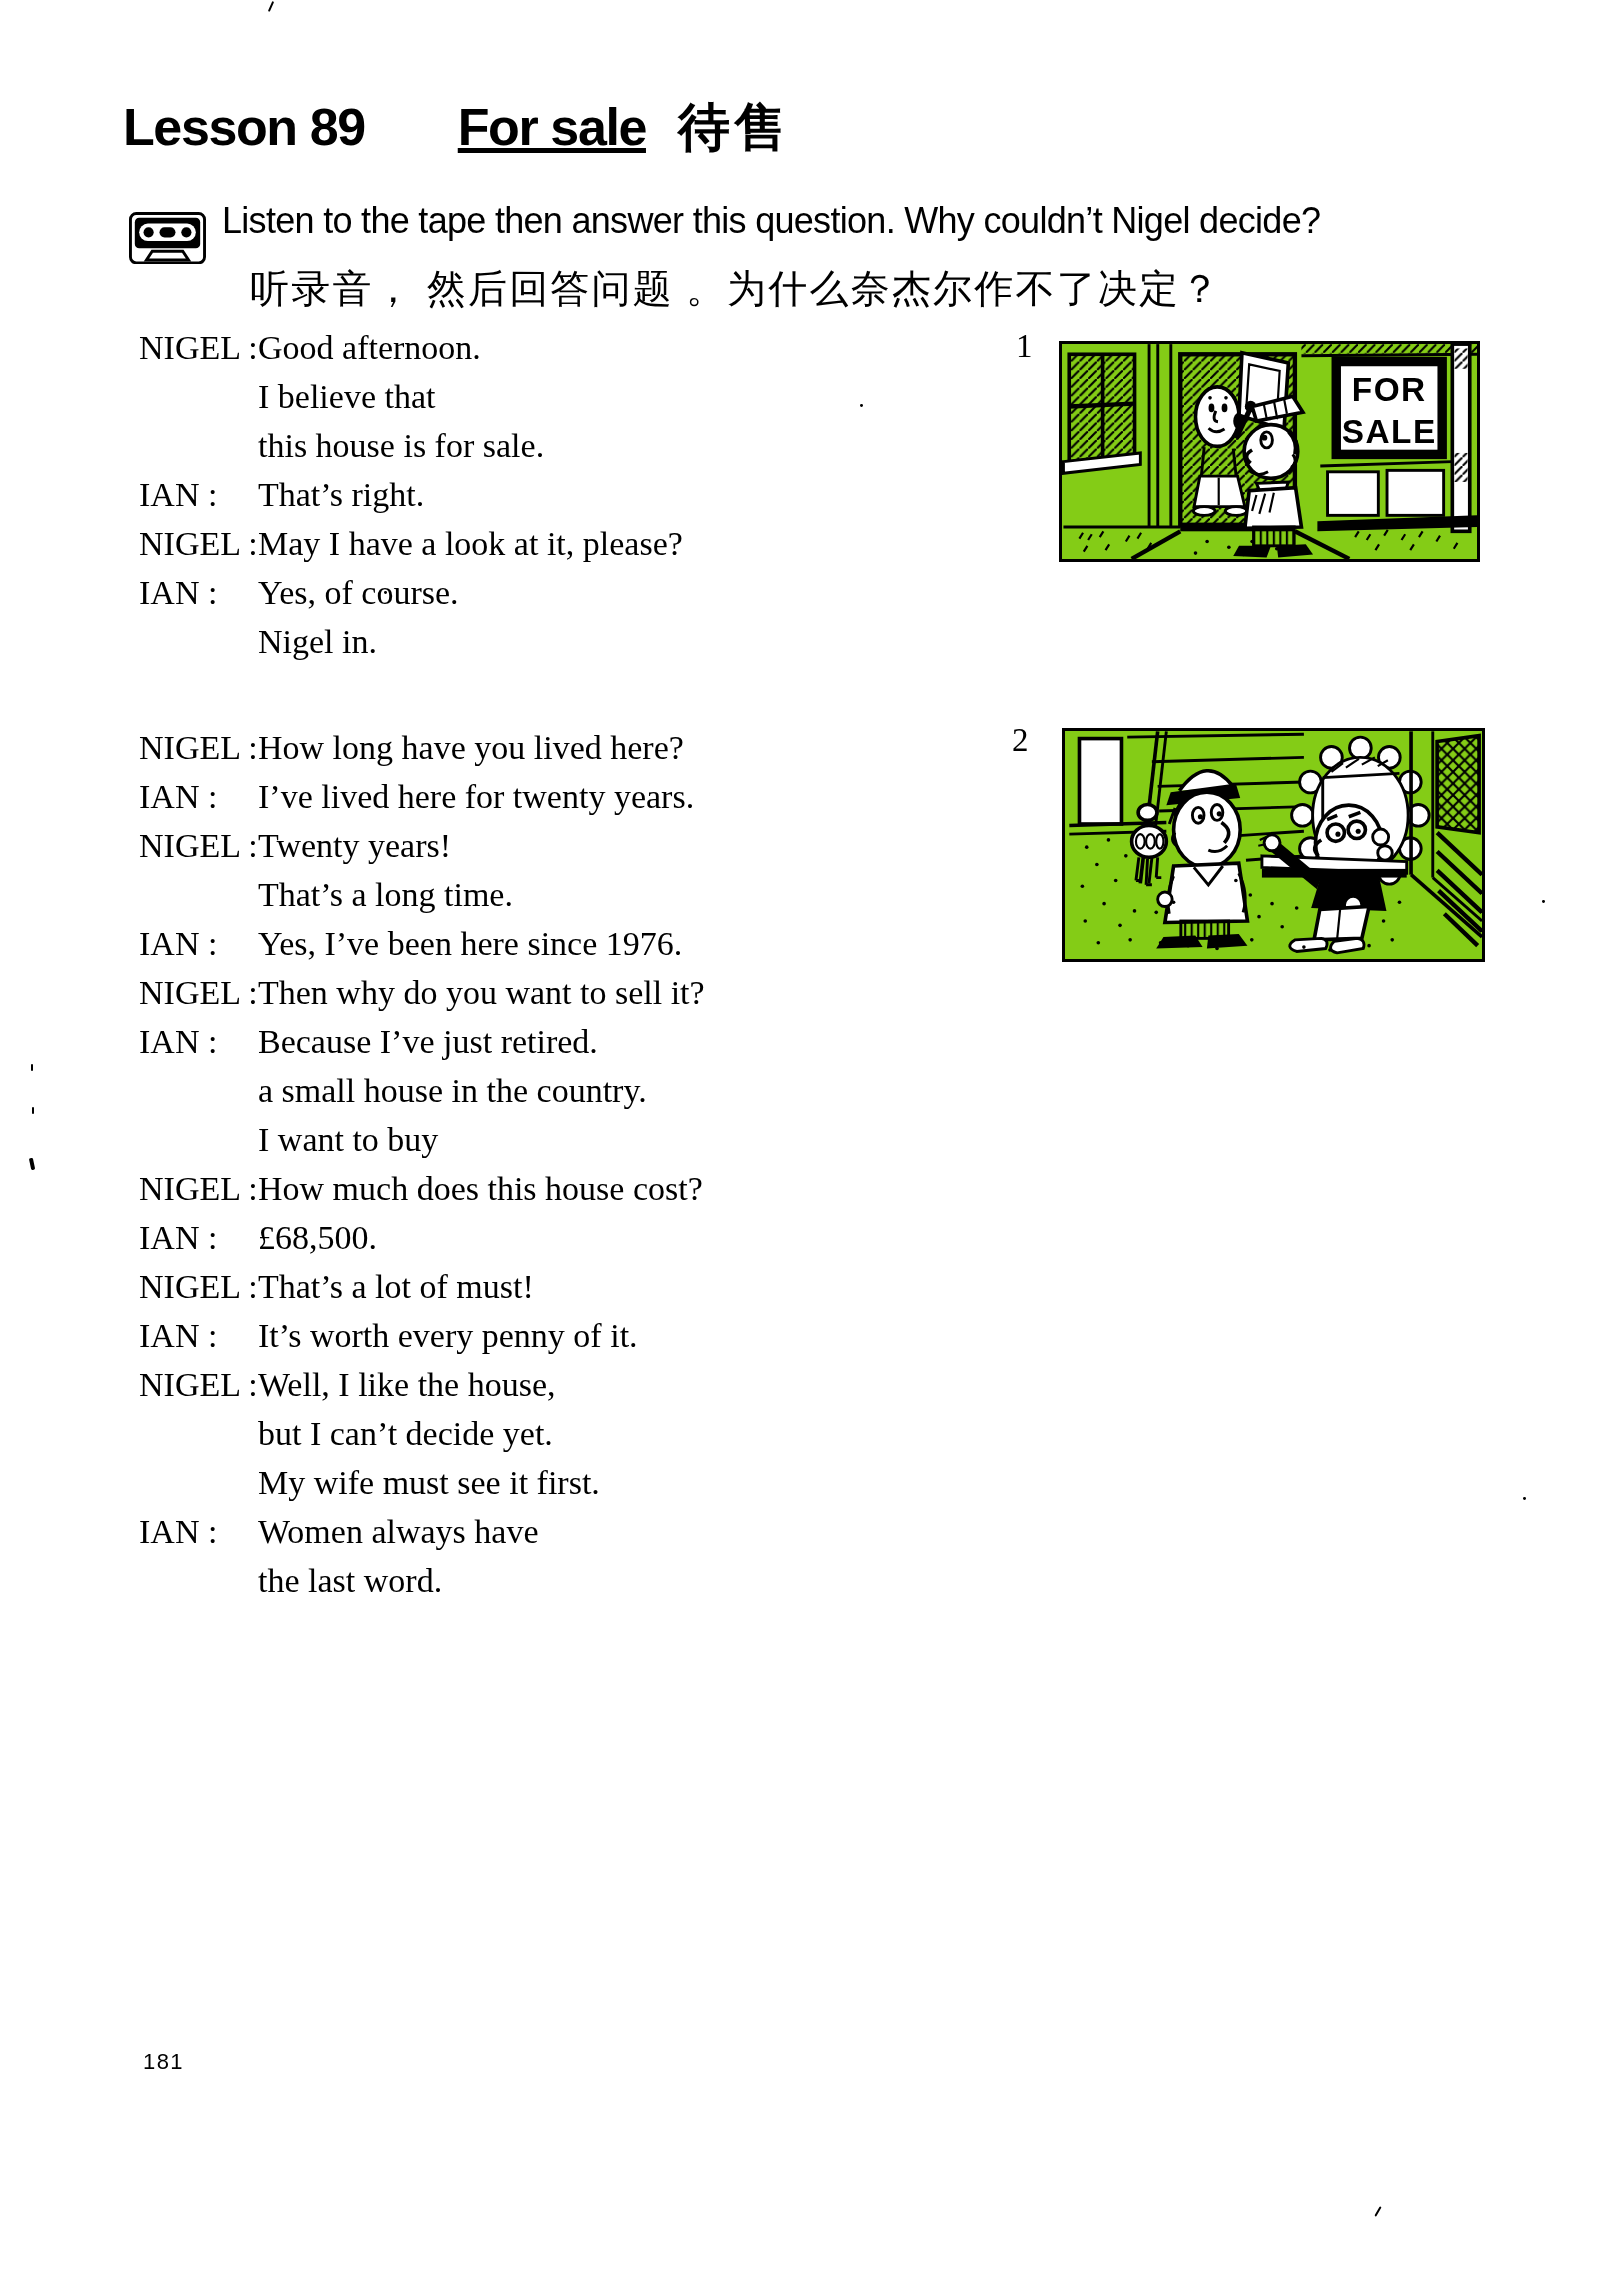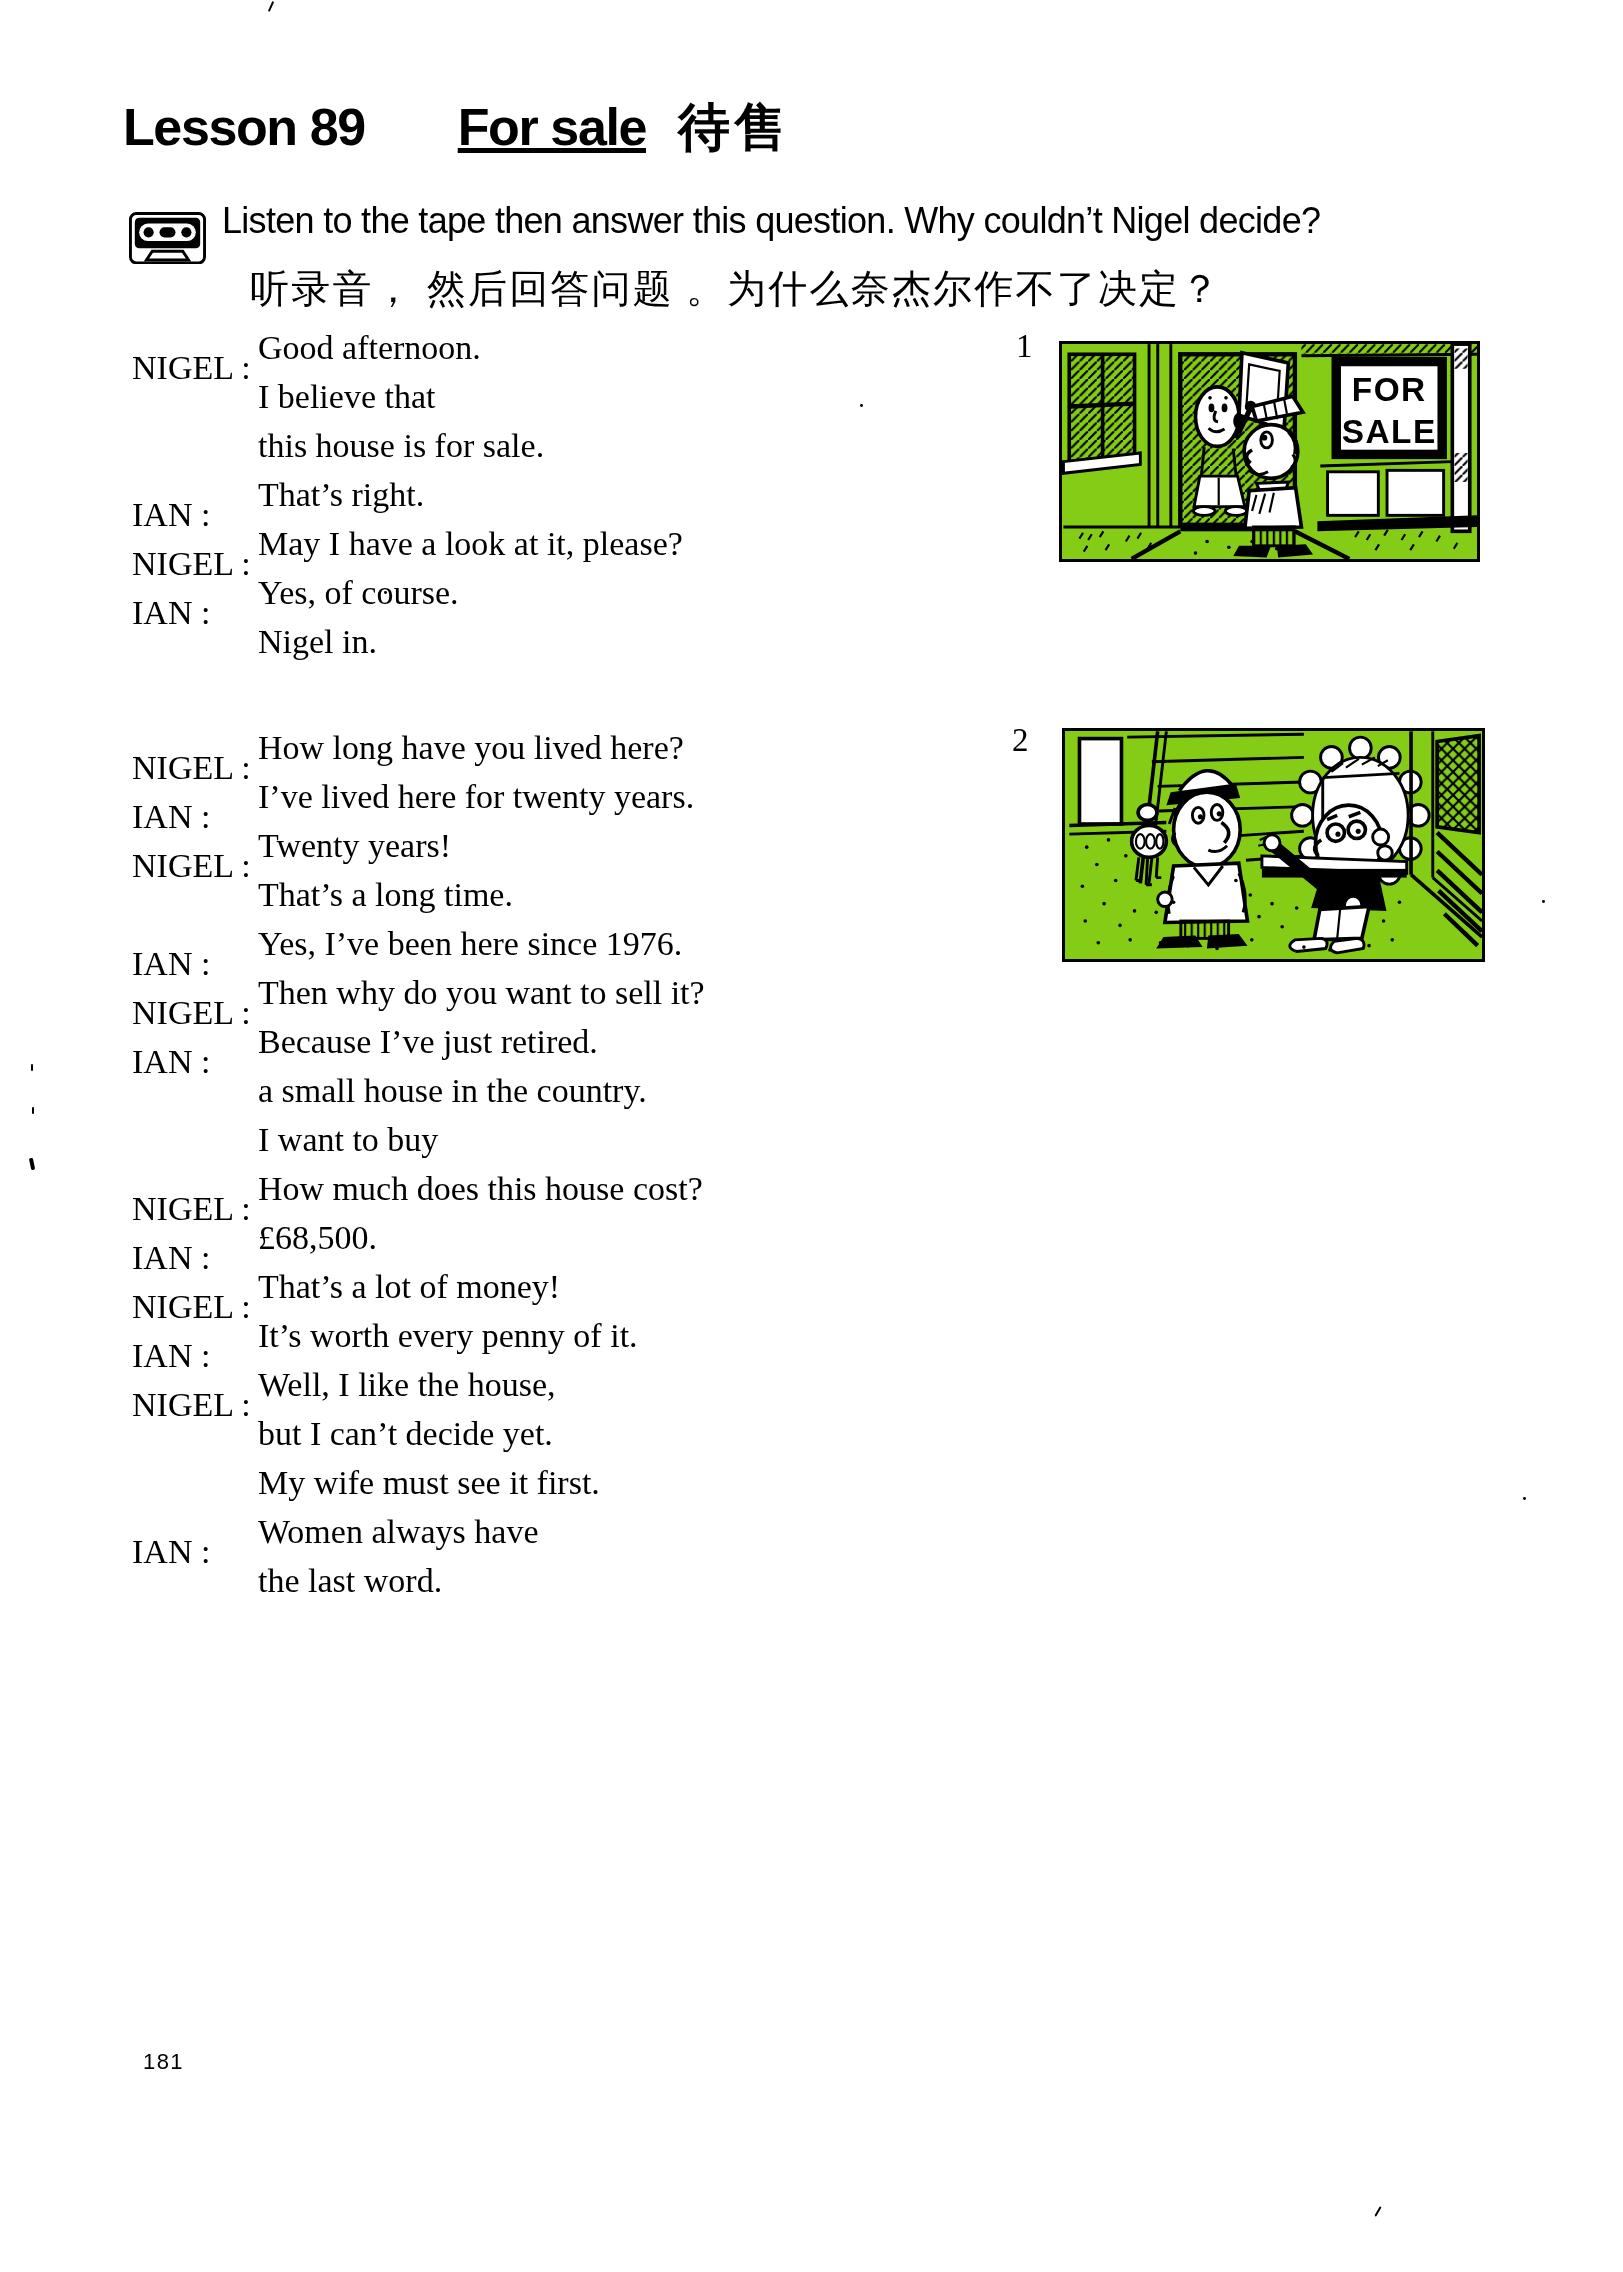--- a/index.html
+++ b/index.html
@@ -15,21 +15,21 @@
   .instr-en{position:absolute;left:222px;top:200px;font-family:"Liberation Sans",sans-serif;
             font-size:36px;letter-spacing:-0.7px;white-space:nowrap;}
   .instr-zh{position:absolute;left:222px;top:262px;font-family:"Liberation Serif",serif;
             font-size:39px;letter-spacing:2.2px;white-space:nowrap;margin-left:28px;}
   .cassette{position:absolute;left:129px;top:212px;width:77px;height:52px;}
   
   .dialogue{position:absolute;left:128px;width:942px;font-size:34px;line-height:49px;}
   .dlg-1{top:323px;}
   .dlg-2{top:723px;}
   .dline{position:relative;height:49px;white-space:nowrap;}
-  .dspeaker{position:absolute;left:4px;margin-top:20px;}
+  .dspeaker{position:absolute;left:11px;}
   .dtext{position:absolute;left:130px;}
   
   .figure{position:absolute;border:3.6px solid #000;background:#84cc16;}
   .figure1{left:1059px;top:341px;width:415px;height:215px;}
   .figure2{left:1062px;top:728px;width:417px;height:228px;}
   .fig-label{position:absolute;font-size:33px;font-family:"Liberation Serif",serif;}
   .fig1-label{left:1016px;top:328px;}
   .fig2-label{left:1012px;top:722px;}
   .figure svg{display:block;width:100%;height:100%;}
   
@@ -138,21 +138,21 @@
     <div class="dline">
         <span class="dspeaker">NIGEL :</span>
         <span class="dtext">How much does this house cost?</span>
       </div>
     <div class="dline">
         <span class="dspeaker">IAN :</span>
         <span class="dtext">£68,500.</span>
       </div>
     <div class="dline">
         <span class="dspeaker">NIGEL :</span>
-        <span class="dtext">That’s a lot of money!</span>
+        <span class="dtext">That’s a lot of must!</span>
       </div>
     <div class="dline">
         <span class="dspeaker">IAN :</span>
         <span class="dtext">It’s worth every penny of it.</span>
       </div>
     <div class="dline">
         <span class="dspeaker">NIGEL :</span>
         <span class="dtext">Well, I like the house,</span>
       </div>
     <div class="dline">

